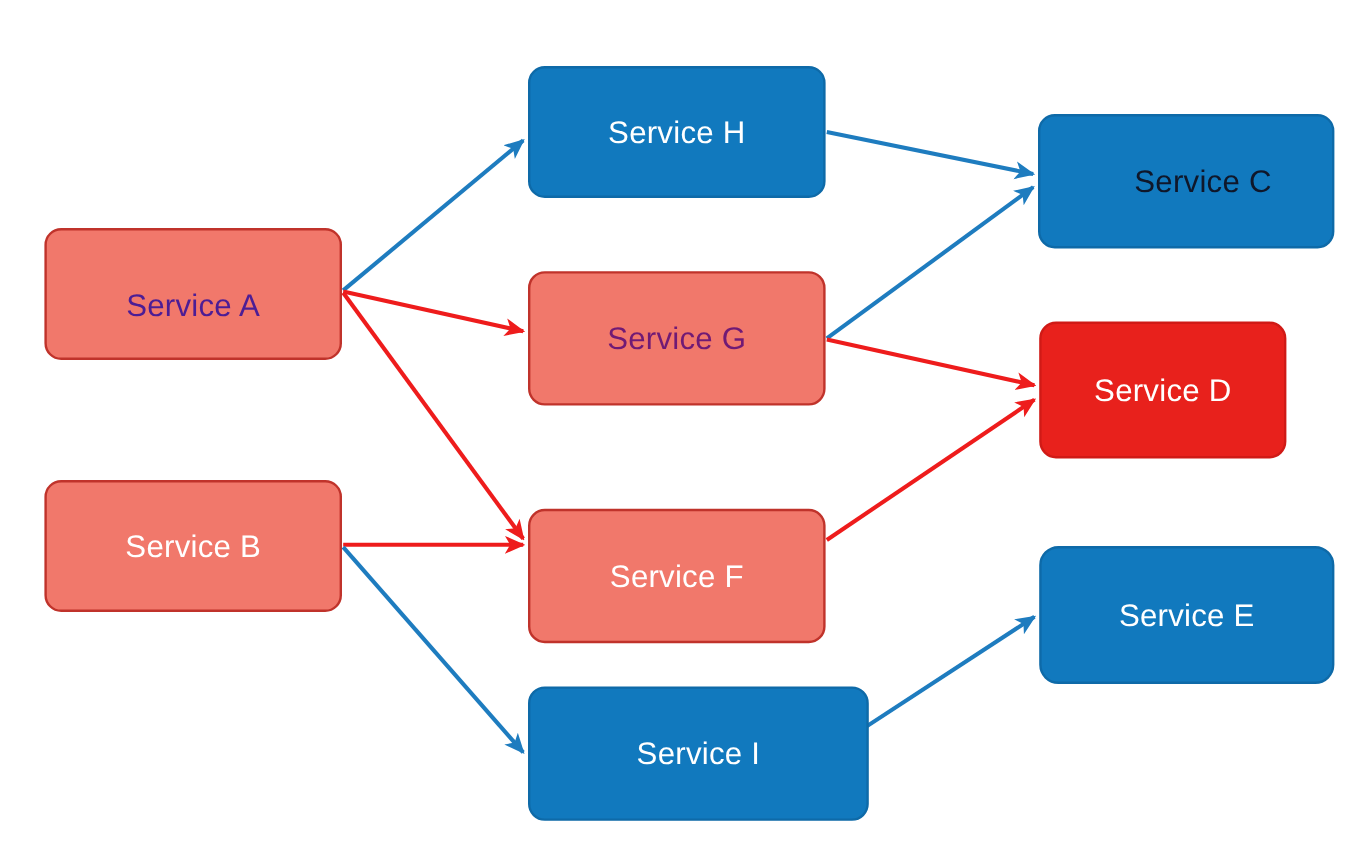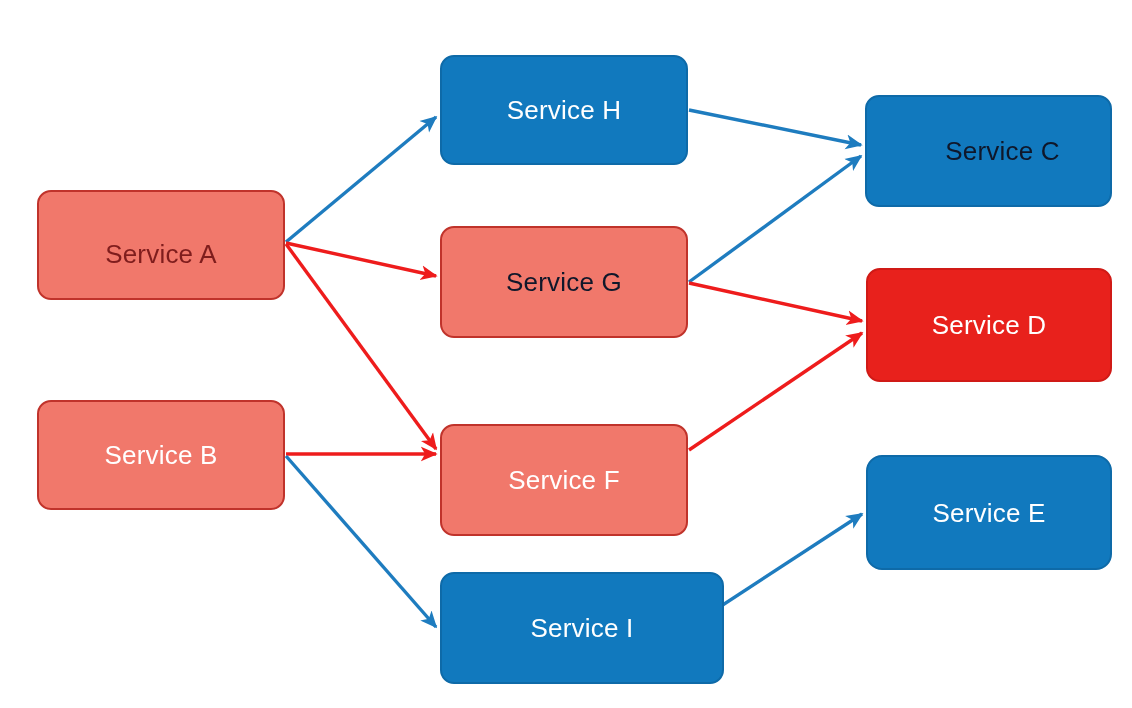--- a/index.html
+++ b/index.html
@@ -75,41 +75,41 @@
         <line x1="689" y1="110" x2="861" y2="145" stroke="#1E7CBF" stroke-width="3.4" stroke-linecap="butt" marker-end="url(#arrow-blue)"></line>
         <line x1="689" y1="282" x2="861" y2="156" stroke="#1E7CBF" stroke-width="3.4" stroke-linecap="butt" marker-end="url(#arrow-blue)"></line>
         <line x1="689" y1="283" x2="862" y2="321" stroke="#EE1C1C" stroke-width="3.4" stroke-linecap="butt" marker-end="url(#arrow-red)"></line>
         <line x1="689" y1="450" x2="862" y2="333" stroke="#EE1C1C" stroke-width="3.4" stroke-linecap="butt" marker-end="url(#arrow-red)"></line>
         <line x1="689" y1="627" x2="862" y2="514" stroke="#1E7CBF" stroke-width="3.4" stroke-linecap="butt" marker-end="url(#arrow-blue)"></line>
       </g>
   </svg>
 
   <div id="nodes-group">
       <div class="node fill-salmon" style="left: 37px; top: 190px; width: 248px; height: 110px;">
-        <span class="node-label" style="color: #7f1d1d; margin-top: 17px;">Service A</span>
+        <span class="node-label" style="color: #4c1d95; margin-top: 17px;">Service A</span>
       </div>
       <div class="node fill-salmon" style="left: 37px; top: 400px; width: 248px; height: 110px; justify-content: center;">
         <span class="node-label" style="color: rgb(255, 255, 255);">Service B</span>
       </div>
       <div class="node fill-blue" style="left: 440px; top: 55px; width: 248px; height: 110px;">
         <span class="node-label" style="color: rgb(255, 255, 255); text-align: center;">Service H</span>
       </div>
       <div class="node fill-salmon" style="left: 440px; top: 226px; width: 248px; height: 112px;">
-        <span class="node-label" style="color: #0f172a;">Service G</span>
+        <span class="node-label" style="color: #701a75;">Service G</span>
       </div>
       <div class="node fill-salmon" style="left: 440px; top: 400px; width: 248px; height: 112px; margin-top: 24px;">
         <span class="node-label" style="color: rgb(255, 255, 255);">Service F</span>
       </div>
       <div class="node fill-blue" style="left: 440px; top: 572px; width: 284px; height: 112px; justify-content: center;">
         <span class="node-label" style="color: rgb(255, 255, 255);">Service I</span>
       </div>
       <div class="node fill-blue" style="left: 865px; top: 95px; width: 247px; height: 112px;">
         <span class="node-label" style="color: #0f172a; margin-left: 28px;">Service C</span>
       </div>
-      <div class="node fill-red" style="left: 866px; top: 268px; width: 246px; height: 114px;">
+      <div class="node fill-red" style="left: 866px; top: 268px; width: 206px; height: 114px;">
         <span class="node-label" style="color: rgb(255, 255, 255);">Service D</span>
       </div>
       <div class="node fill-blue" style="left: 866px; top: 455px; width: 246px; height: 115px; border-radius: 16px;">
         <span class="node-label" style="color: rgb(255, 255, 255);">Service E</span>
       </div>
     </div>
 
 </div>
 
 </body></html>

